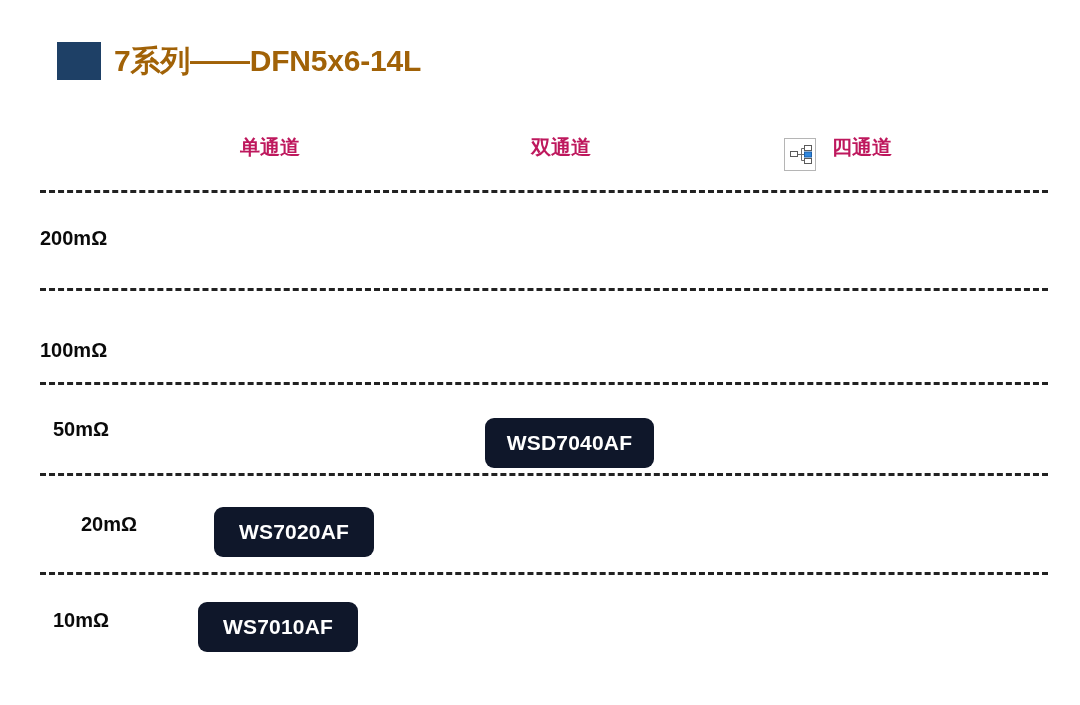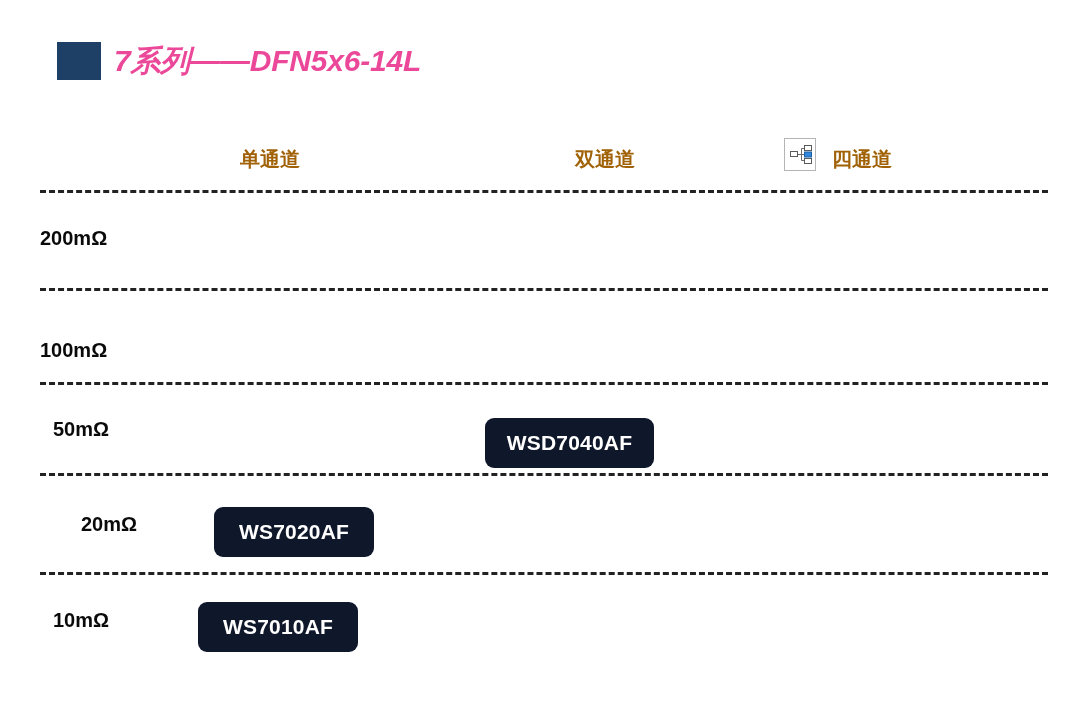--- a/index.html
+++ b/index.html
@@ -36,44 +36,43 @@
     width: 44px;
     height: 38px;
     background: #1e4066;
     flex: 0 0 auto;
   }
   .title-text {
     font-size: 30px;
     font-weight: bold;
     letter-spacing: -0.2px;
     line-height: 1;
-    color: #ec4899;
+    color: #a16207;
     white-space: nowrap;
-    font-style: italic;
   }
 
   
   .col-headers {
     position: absolute;
     left: 0;
     top: 129px;
     width: 1080px;
     height: 46px;
   }
   .col-header {
     position: absolute;
-    top: 16px;
+    top: 4px;
     font-size: 20px;
     font-weight: bold;
-    color: #a16207;
+    color: #be185d;
     white-space: nowrap;
     line-height: 28px;
   }
   .col-header.c1 { left: 240px; }
-  .col-header.c2 { left: 531px; margin-left: 44px; }
+  .col-header.c2 { left: 531px; }
   .col-header.c3 { left: 832px; }
 
   .chart-icon {
     position: absolute;
     left: 784px;
     top: 138px;
     width: 32px;
     height: 33px;
     border: 1px solid #b5b5b5;
     background: #ffffff;

